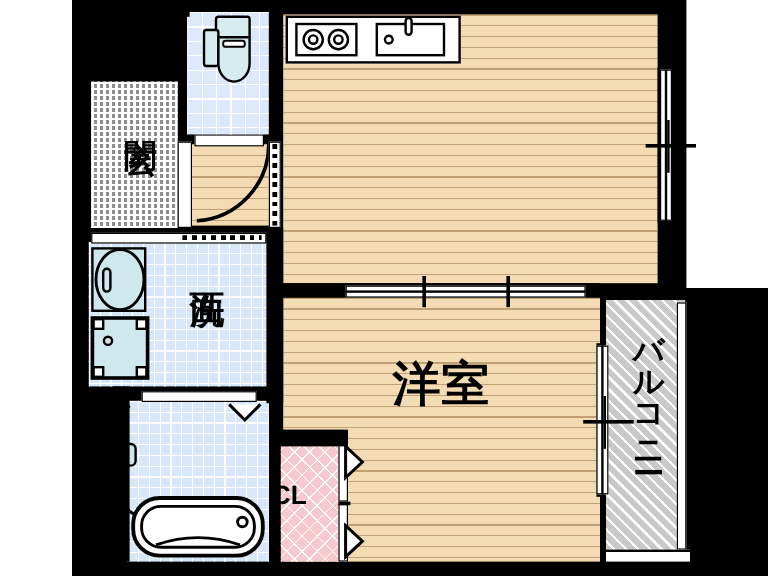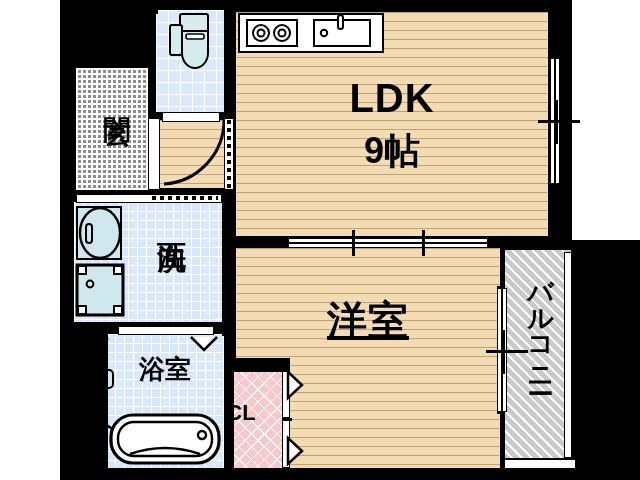--- a/index.html
+++ b/index.html
@@ -65,22 +65,20 @@
 <body>
 
 <div id="plan">
 
   <div class="ab wall" style="left:60px;top:0px;width:480px;height:480px;"></div>
   <div class="ab wall" style="left:500px;top:240px;width:140px;height:240px;"></div>
   <div class="ab wall" style="left:540px;top:0px;width:32px;height:240px;"></div>
 
   <div class="ab wood" style="left:236px;top:12px;width:312px;height:224px;"></div>
 
-  <div class="lab" style="left:236px;top:78px;width:312px;font-size:40px;letter-spacing:1px;">LDK</div>
-  <div class="lab" style="left:236px;top:133px;width:312px;font-size:36px;">9帖</div>
 
   <div class="ab" style="left:238px;top:13px;width:146px;height:40px;background:#ffffff;border:2px solid #000;"></div>
 
   <div class="ab" style="left:246px;top:19px;width:52px;height:28px;background:#fff;border:2px solid #000;">
     <svg width="48" height="24" viewBox="0 0 48 24">
       <circle cx="13" cy="12" r="8" fill="none" stroke="#000" stroke-width="2"></circle>
       <circle cx="13" cy="12" r="3.5" fill="none" stroke="#000" stroke-width="2"></circle>
       <circle cx="34" cy="12" r="8" fill="none" stroke="#000" stroke-width="2"></circle>
       <circle cx="34" cy="12" r="3.5" fill="none" stroke="#000" stroke-width="2"></circle>
     </svg>
@@ -94,21 +92,21 @@
   </div>
 
   <div class="ab blk" style="left:548px;top:56px;width:4px;height:130px;"></div>
   <div class="ab sash" style="left:550px;top:58px;width:10px;height:126px;"></div>
   <div class="ab blk" style="left:554px;top:58px;width:2px;height:126px;"></div>
   <div class="ab blk" style="left:538px;top:120px;width:42px;height:3px;"></div>
   <div class="ab blk" style="left:556px;top:100px;width:2px;height:44px;"></div>
 
   <div class="ab wood" style="left:236px;top:248px;width:264px;height:220px;"></div>
 
-  <div class="lab" style="left:236px;top:300px;width:264px;font-size:40px;letter-spacing:1px;text-decoration:underline;">洋室</div>
+  <div class="lab" style="left:236px;top:300px;width:264px;font-size:40px;letter-spacing:1px;">洋室</div>
 
   <div class="ab blk" style="left:236px;top:236px;width:264px;height:12px;"></div>
   <div class="ab sash" style="left:288px;top:238px;width:200px;height:10px;"></div>
   <div class="ab blk" style="left:288px;top:242px;width:200px;height:2px;"></div>
   <div class="ab blk" style="left:352px;top:230px;width:3px;height:26px;"></div>
   <div class="ab blk" style="left:422px;top:230px;width:3px;height:26px;"></div>
 
   <div class="ab hatch-gray" style="left:505px;top:250px;width:70px;height:212px;"></div>
   <div class="ab blk" style="left:571px;top:250px;width:4px;height:212px;"></div>
   <div class="ab white" style="left:564px;top:252px;width:8px;height:206px;border:1px solid #000;"></div>
@@ -192,21 +190,20 @@
       <rect x="1" y="1" width="46" height="50" fill="#cfe8ee" stroke="#000" stroke-width="3"></rect>
       <rect x="2" y="2" width="8" height="8" fill="#fff" stroke="#000" stroke-width="2"></rect>
       <rect x="38" y="2" width="8" height="8" fill="#fff" stroke="#000" stroke-width="2"></rect>
       <rect x="2" y="42" width="8" height="8" fill="#fff" stroke="#000" stroke-width="2"></rect>
       <rect x="38" y="42" width="8" height="8" fill="#fff" stroke="#000" stroke-width="2"></rect>
       <circle cx="14" cy="20" r="3.4" fill="none" stroke="#000" stroke-width="2"></circle>
     </svg>
   </div>
 
   <div class="ab tile-blue-sm" style="left:106px;top:334px;width:118px;height:134px;"></div>
-  <div class="lab" style="left:106px;top:356px;width:118px;font-size:26px;">浴室</div>
 
   <div class="ab white" style="left:118px;top:326px;width:96px;height:9px;border:1px solid #000;"></div>
 
   <div class="ab" style="left:190px;top:336px;">
     <svg width="28" height="18" viewBox="0 0 28 18">
         <path d="M1 1 L14 14 L27 1" fill="#fff" stroke="#000" stroke-width="2.5"></path>
       </svg>
   </div>
 
   <div class="ab" style="left:106px;top:336px;">

